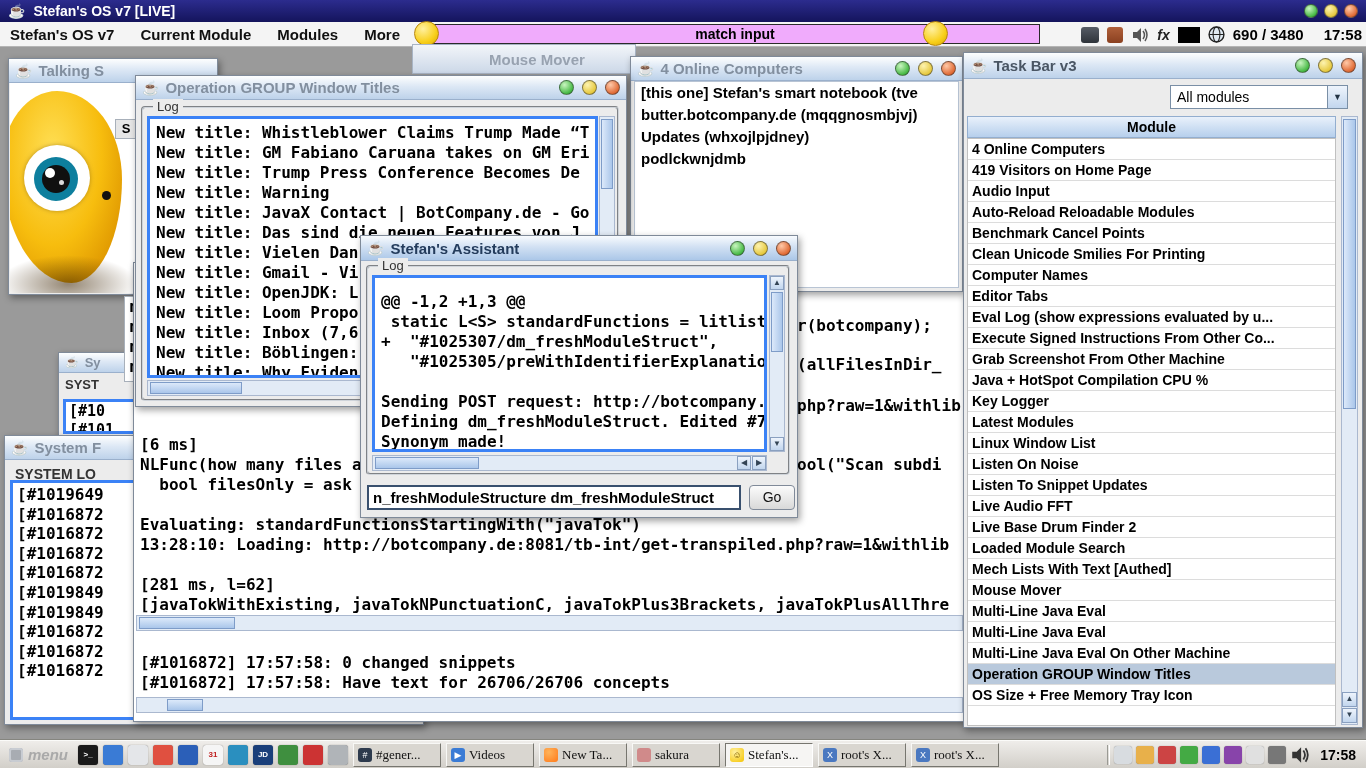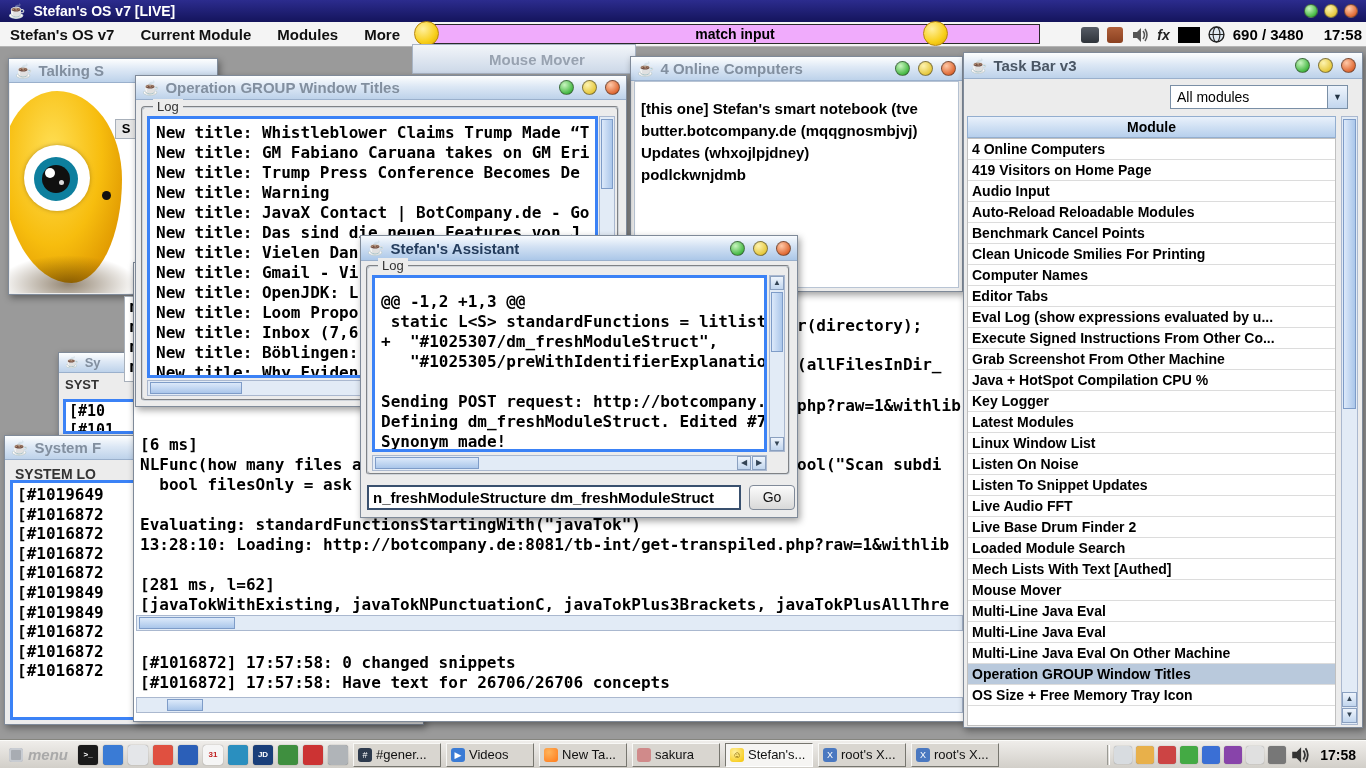--- a/index.html
+++ b/index.html
@@ -75,21 +75,21 @@
                  background:radial-gradient(ellipse,rgba(60,35,0,.55),rgba(60,35,0,0) 70%); }
 
   
   #console-win { background:#fff; }
   .cline { position:absolute; height:20px; line-height:20px; }
 
   
   .oline, .aline { height:20px; line-height:20px; }
 
   
-  .on-body { position:absolute; left:3px; right:3px; top:24px; bottom:3px; background:#fff; border:1px solid #b8c4d4; padding:16px 6px; }
+  .on-body { position:absolute; left:3px; right:3px; top:24px; bottom:3px; background:#fff; border:1px solid #b8c4d4; padding:0 6px; }
   .on-line { font-weight:bold; font-size:15px; line-height:22px; white-space:nowrap; overflow:hidden; color:#000; }
 
   
   .tb-count { position:absolute; left:8px; top:34px; font-size:16px; color:#000;margin-top:28px; }
   .combo { position:absolute; right:14px; top:32px; width:178px; height:24px; display:flex; background:#fff; border:1px solid #7a8fa6; }
   .combo .cval { flex:1; font-size:14px; padding:3px 6px; white-space:nowrap; overflow:hidden; color:#000; }
   .combo .carr { width:20px; background:linear-gradient(#eef4fc,#c2d6ee); border-left:1px solid #7a8fa6; text-align:center;
                  font-size:9px; line-height:22px; color:#234; }
   .mod-header { position:absolute; left:3px; top:63px; width:369px; height:22px; background:linear-gradient(#e9f1fb,#b6cfec);
                 border:1px solid #93aecf; font-weight:bold; font-size:14px; text-align:center; line-height:20px; color:#000; }
@@ -114,21 +114,21 @@
   .menu-btn { display:flex; align-items:center; gap:5px; padding:0 5px; flex:none; }
   .menu-ic { width:14px; height:14px; border-radius:3px; background:#a8acb2; box-shadow:inset 0 0 0 2px #c8ccd2; }
   .menu-txt { color:#a9a9a9; font-weight:bold; font-style:italic; font-size:15px; }
   .ticon { width:20px; height:20px; border-radius:3px; display:flex; align-items:center; justify-content:center;
            font-size:8px; font-weight:bold; color:#fff; box-shadow:0 0 1px rgba(0,0,0,.55); flex:none; }
   .wbutton { width:88px; height:24px; background:#d9d6d0; border-top:1px solid #f8f8f6; border-left:1px solid #f8f8f6;
              border-right:1px solid #77766f; border-bottom:1px solid #77766f; display:flex; align-items:center; gap:4px;
              padding:0 4px; font-size:13px; color:#111; flex:none; }
   .wbutton.active { background:#f6f5f3; border-top-color:#77766f; border-left-color:#77766f; border-right-color:#fff; border-bottom-color:#fff; }
   .bic { width:14px; height:14px; border-radius:3px; flex:none; font-size:9px; color:#fff; display:flex; align-items:center; justify-content:center; }
-  .wlabel { white-space:nowrap; overflow:hidden; }
+  .wlabel { white-space:nowrap; overflow:hidden;font-family:Liberation Serif, serif; }
   .tray { margin-left:auto; display:flex; align-items:center; gap:4px; }
   .tsep { width:3px; height:20px; border-left:1px solid #9a9a94; border-right:1px solid #fff; flex:none; }
   .tic { width:18px; height:18px; border-radius:3px; flex:none; box-shadow:0 0 1px rgba(0,0,0,.45); }
   .bclock { font-size:14px; font-weight:bold; color:#000; margin:0 6px; white-space:nowrap; }
 </style>
 </head>
 <body>
 
 <div id="screen">
 
@@ -230,21 +230,21 @@
       <div class="mono" style="line-height:19.6px;padding:0 4px">[#1016872</div>
       <div class="mono" style="line-height:19.6px;padding:0 4px">[#1019849</div>
       <div class="mono" style="line-height:19.6px;padding:0 4px">[#1019849</div>
       <div class="mono" style="line-height:19.6px;padding:0 4px">[#1016872</div>
       <div class="mono" style="line-height:19.6px;padding:0 4px">[#1016872</div>
       <div class="mono" style="line-height:19.6px;padding:0 4px">[#1016872</div>
     </div>
   </div>
 
   <div class="win" id="console-win" style="left:133px;top:262px;width:833px;height:460px;z-index:25">
-    <div class="cline mono" style="left:663px;top:53px">r(directory);</div>
+    <div class="cline mono" style="left:663px;top:53px">r(botcompany);</div>
     <div class="cline mono" style="left:663px;top:92px">(allFilesInDir_</div>
     <div class="cline mono" style="left:663px;top:133px">php?raw=1&amp;withlib</div>
     <div class="cline mono" style="left:663px;top:192px">ool("Scan subdi</div>
     <div class="cline mono" style="left:6px;top:172px">[6 ms]</div>
     <div class="cline mono" style="left:6px;top:192px">NLFunc(how many files a</div>
     <div class="cline mono" style="left:6px;top:212px">  bool filesOnly = ask</div>
     <div class="cline mono" style="left:6px;top:252px">Evaluating: standardFunctionsStartingWith("javaTok")</div>
     <div class="cline mono" style="left:6px;top:272px">13:28:10: Loading: http://botcompany.de:8081/tb-int/get-transpiled.php?raw=1&amp;withlib</div>
     <div class="cline mono" style="left:6px;top:312px">[281 ms, l=62]</div>
     <div class="cline mono" style="left:6px;top:332px">[javaTokWithExisting, javaTokNPunctuationC, javaTokPlus3Brackets, javaTokPlusAllThre</div>

